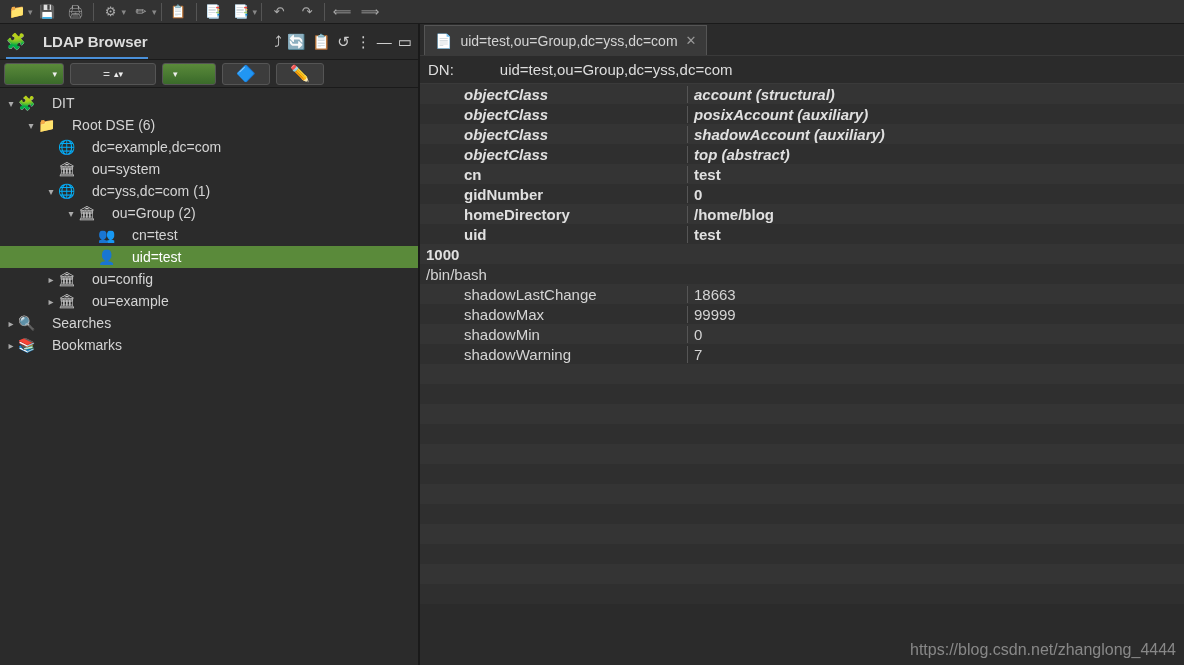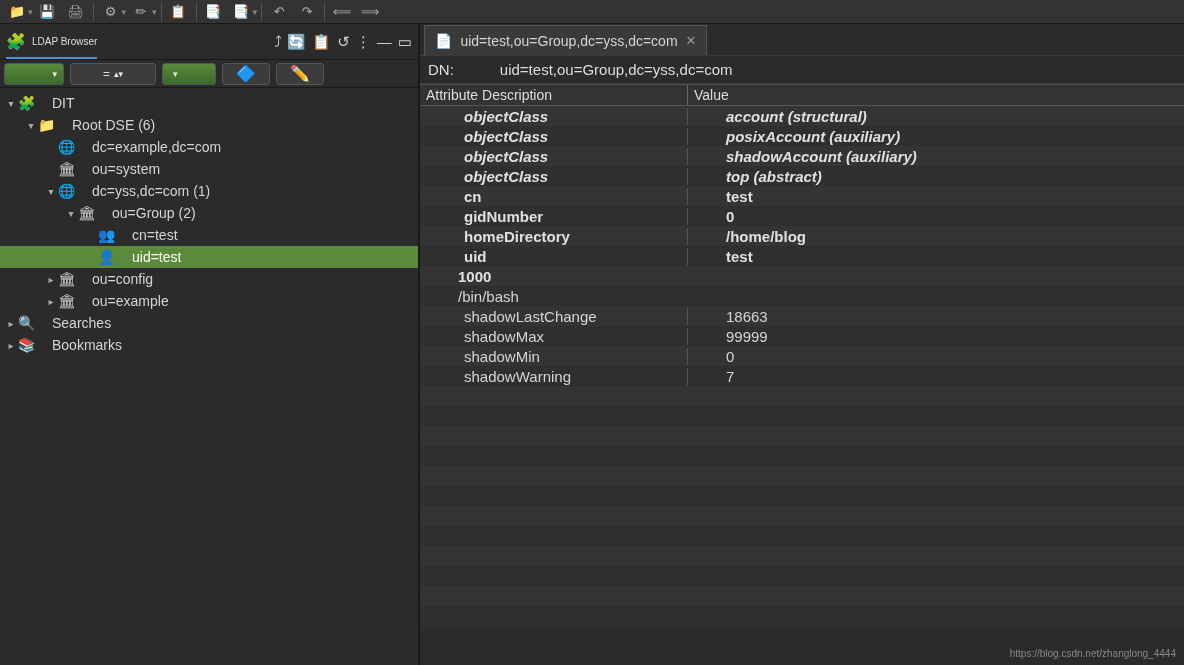--- a/index.html
+++ b/index.html
@@ -10,21 +10,21 @@
 .topbar .sep { width:1px; height:18px; background:#555; margin:0 2px; }
 .topbar .drop { font-size:9px; color:#888; margin-left:-4px; }
 
 .main { display: flex; height: calc(100% - 24px); }
 
 
 .left { width: 420px; background: #2b2b2b; border-right: 2px solid #1a1a1a; display:flex; flex-direction:column; }
 
 .left-header { height: 36px; display:flex; align-items:center; justify-content:space-between; padding: 0 6px; border-bottom: 1px solid #1a1a1a; }
 .left-header .title-wrap{ display:flex; align-items:center; gap:6px; border-bottom: 2px solid #4a90d9; padding-bottom:6px; margin-bottom:-8px;}
-.left-header .title { font-size:10px; font-weight:400; color:#ddd; }
+.left-header .title { font-size:15px; font-weight:700; color:#ddd;margin-left:11px; }
 .left-header .hactions { display:flex; gap:6px; align-items:center; color:#ccc; }
 .left-header .hactions span { font-size:15px; cursor:default; }
 
 .filterbar { height: 28px; display:flex; align-items:center; gap:6px; padding: 3px 4px; border-bottom:1px solid #1a1a1a; }
 .filterbar .combo { background:#3c3c3c; border:1px solid #555; border-radius:3px; height:22px; display:flex; align-items:center; padding:0 6px; font-size:12px; color:#ddd; }
 .filterbar .combo.green { background: linear-gradient(#5a8a3a,#3a6a2a); color:#fff; }
 .filterbar .combo .arrow{ font-size:9px; margin-left:4px; color:#eee;}
 .filterbar .combo.small{ width:60px; justify-content:flex-end;}
 .filterbar .combo.wide{ width:86px; justify-content:center;}
 .filterbar .combo.txt{ width:54px; }
@@ -50,25 +50,25 @@
 
 .grid { flex:1; overflow:auto; position:relative; }
 .ghead { display:flex; height:22px; background:#333; border-top:1px solid #555; border-bottom:1px solid #555; font-size:14px; color:#ddd;}
 .ghead .col1{ width:268px; padding-left:6px; border-right:1px solid #666; display:flex; align-items:center;}
 .ghead .col2{ flex:1; padding-left:6px; display:flex; align-items:center;}
 
 .grow{ display:flex; height:20px; font-size:15px; align-items:center;}
 .grow:nth-child(even){ background:#2f2f2f;}
 .grow:nth-child(odd){ background:#343434;}
 .grow .c1{ width:268px; padding-left:44px; border-right:1px solid #555;}
-.grow .c2{ flex:1; padding-left:6px;margin-left:32px;}
+.grow .c2{ flex:1; padding-left:6px;}
 .bold{ font-weight:bold; font-style:italic; color:#e0e0e0;}
 .boldonly{ font-weight:bold; color:#e0e0e0;}
 
-.watermark{ position:absolute; right:8px; bottom:6px; font-size:10px; color:#888;}
+.watermark{ position:absolute; right:8px; bottom:6px; font-size:16px; color:#888;}
 </style>
 </head>
 <body>
 
 <div class="topbar" id="topbar">
     <span class="tbtn">📁</span>
     <span class="drop">▾</span>
     <span class="tbtn">💾</span>
     <span class="tbtn">🖨</span>
     <span class="sep"></span>
@@ -191,24 +191,20 @@
         <span>📄</span>
         <span>uid=test,ou=Group,dc=yss,dc=com</span>
         <span class="close">✕</span>
       </div>
     </div>
     <div class="dnbar">
       <span class="dnlabel">DN:</span>
       <span>uid=test,ou=Group,dc=yss,dc=com</span>
     </div>
     <div class="grid">
-      <div class="ghead">
-        <div class="col1">Attribute Description</div>
-        <div class="col2">Value</div>
-      </div>
       <div id="gridbody">
           <div class="grow">
             <div class="c1 bold">objectClass</div>
             <div class="c2 bold">account (structural)</div>
           </div>
           <div class="grow">
             <div class="c1 bold">objectClass</div>
             <div class="c2 bold">posixAccount (auxiliary)</div>
           </div>
           <div class="grow">

